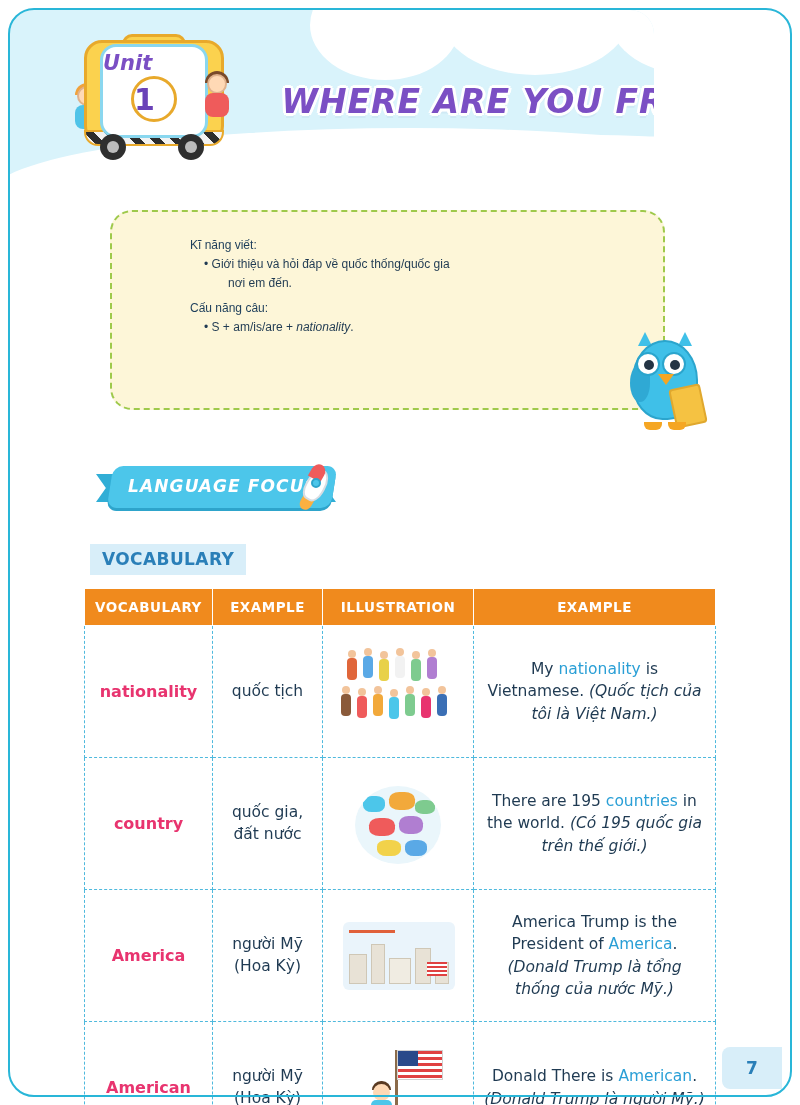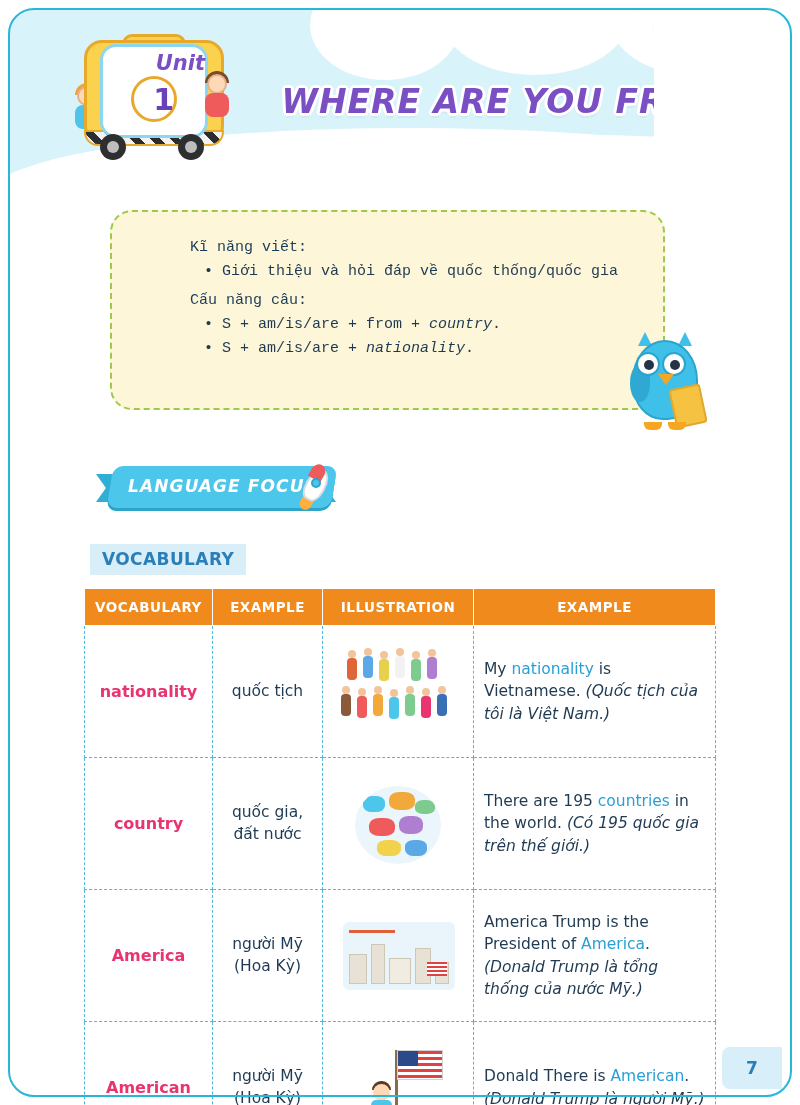--- a/index.html
+++ b/index.html
@@ -124,21 +124,21 @@
   }
   .wheel.left { left: 34px; }
   .wheel.right { left: 112px; }
   .unit-badge {
     position: absolute;
     left: 34px; top: 10px;
     width: 108px; height: 94px;
     background: #ffffff;
     border: 3px solid #8ad7ef;
     border-radius: 16px;
-    text-align: right;
+    text-align: left;
   }
   .unit-word {
     font-size: 21px;
     font-weight: bold;
     font-style: italic;
     color: #7b4fc4;
     margin-top: 4px;
     font-family: "DejaVu Sans", sans-serif;
   }
   .unit-num {
@@ -181,24 +181,24 @@
   .obj-box {
     position: absolute;
     left: 110px; top: 210px;
     width: 555px; height: 200px;
     background: #fdf6d8;
     border: 2px dashed #9ec94b;
     border-radius: 22px;
   }
   .obj-inner {
     padding: 24px 28px 0 78px;
-    font-size: 15px;
+    font-size: 12px;
     color: #1f3a52;
     line-height: 1.58;
-    font-family: Liberation Mono, monospace;
+    font-family: Liberation Sans, sans-serif;
   }
   .obj-head { color: #1c3d5a; font-weight: normal; }
   .obj-li { padding-left: 14px; }
   .obj-li2 { padding-left: 38px; }
   .ital { font-style: italic; }
 
   
   .owl { position: absolute; left: 628px; top: 330px; width: 80px; height: 116px; }
   .owl-body {
     position: absolute; left: 4px; top: 10px;
@@ -329,20 +329,21 @@
     font-size: 13.5px;
     font-weight: bold;
     letter-spacing: .5px;
     height: 37px;
     border: 1px solid #ffffff;
   }
   .tbl td {
     border: 1px dashed #4fb9dd;
     vertical-align: middle;
     padding: 4px 10px;
+    text-align: center;
   }
   .c-word { width: 128px; text-align: center; color: #e8346f; font-size: 16px; font-weight: bold; }
   .c-mean { width: 110px; text-align: center; color: #1f3a52; font-size: 15.5px; line-height: 1.4; }
   .c-illu { width: 142px; text-align: center; }
   .c-ex   { color: #1f3a52; font-size: 15.5px; line-height: 1.45; }
   .hl { color: #2a9fd6; }
   .vi { font-style: italic; }
   .row-tall td { height: 132px; }
 
   
@@ -442,24 +443,22 @@
         <div class="body"></div>
     </div>
   </div>
 
   <div class="obj-box">
     <div class="obj-inner">
       <div class="obj-head">Kĩ năng viết:</div>
       <div class="obj-li">
         • <span>Giới thiệu và hỏi đáp về quốc thống/quốc gia</span>
       </div>
+      <div class="obj-li2">nơi em đến.</div>
       <div class="obj-head" style="margin-top:6px">Cấu năng câu:</div>
-      <div class="obj-li">
-        <span>• S + am/is/are + from + </span><span class="ital">country</span><span>.</span>
-      </div>
       <div class="obj-li">
         <span>• S + am/is/are + </span><span class="ital">nationality</span><span>.</span>
       </div>
     </div>
   </div>
 
   <div class="owl">
     <div class="owl-tuft l"></div>
       <div class="owl-tuft r"></div>
     <div class="owl-body"></div>

